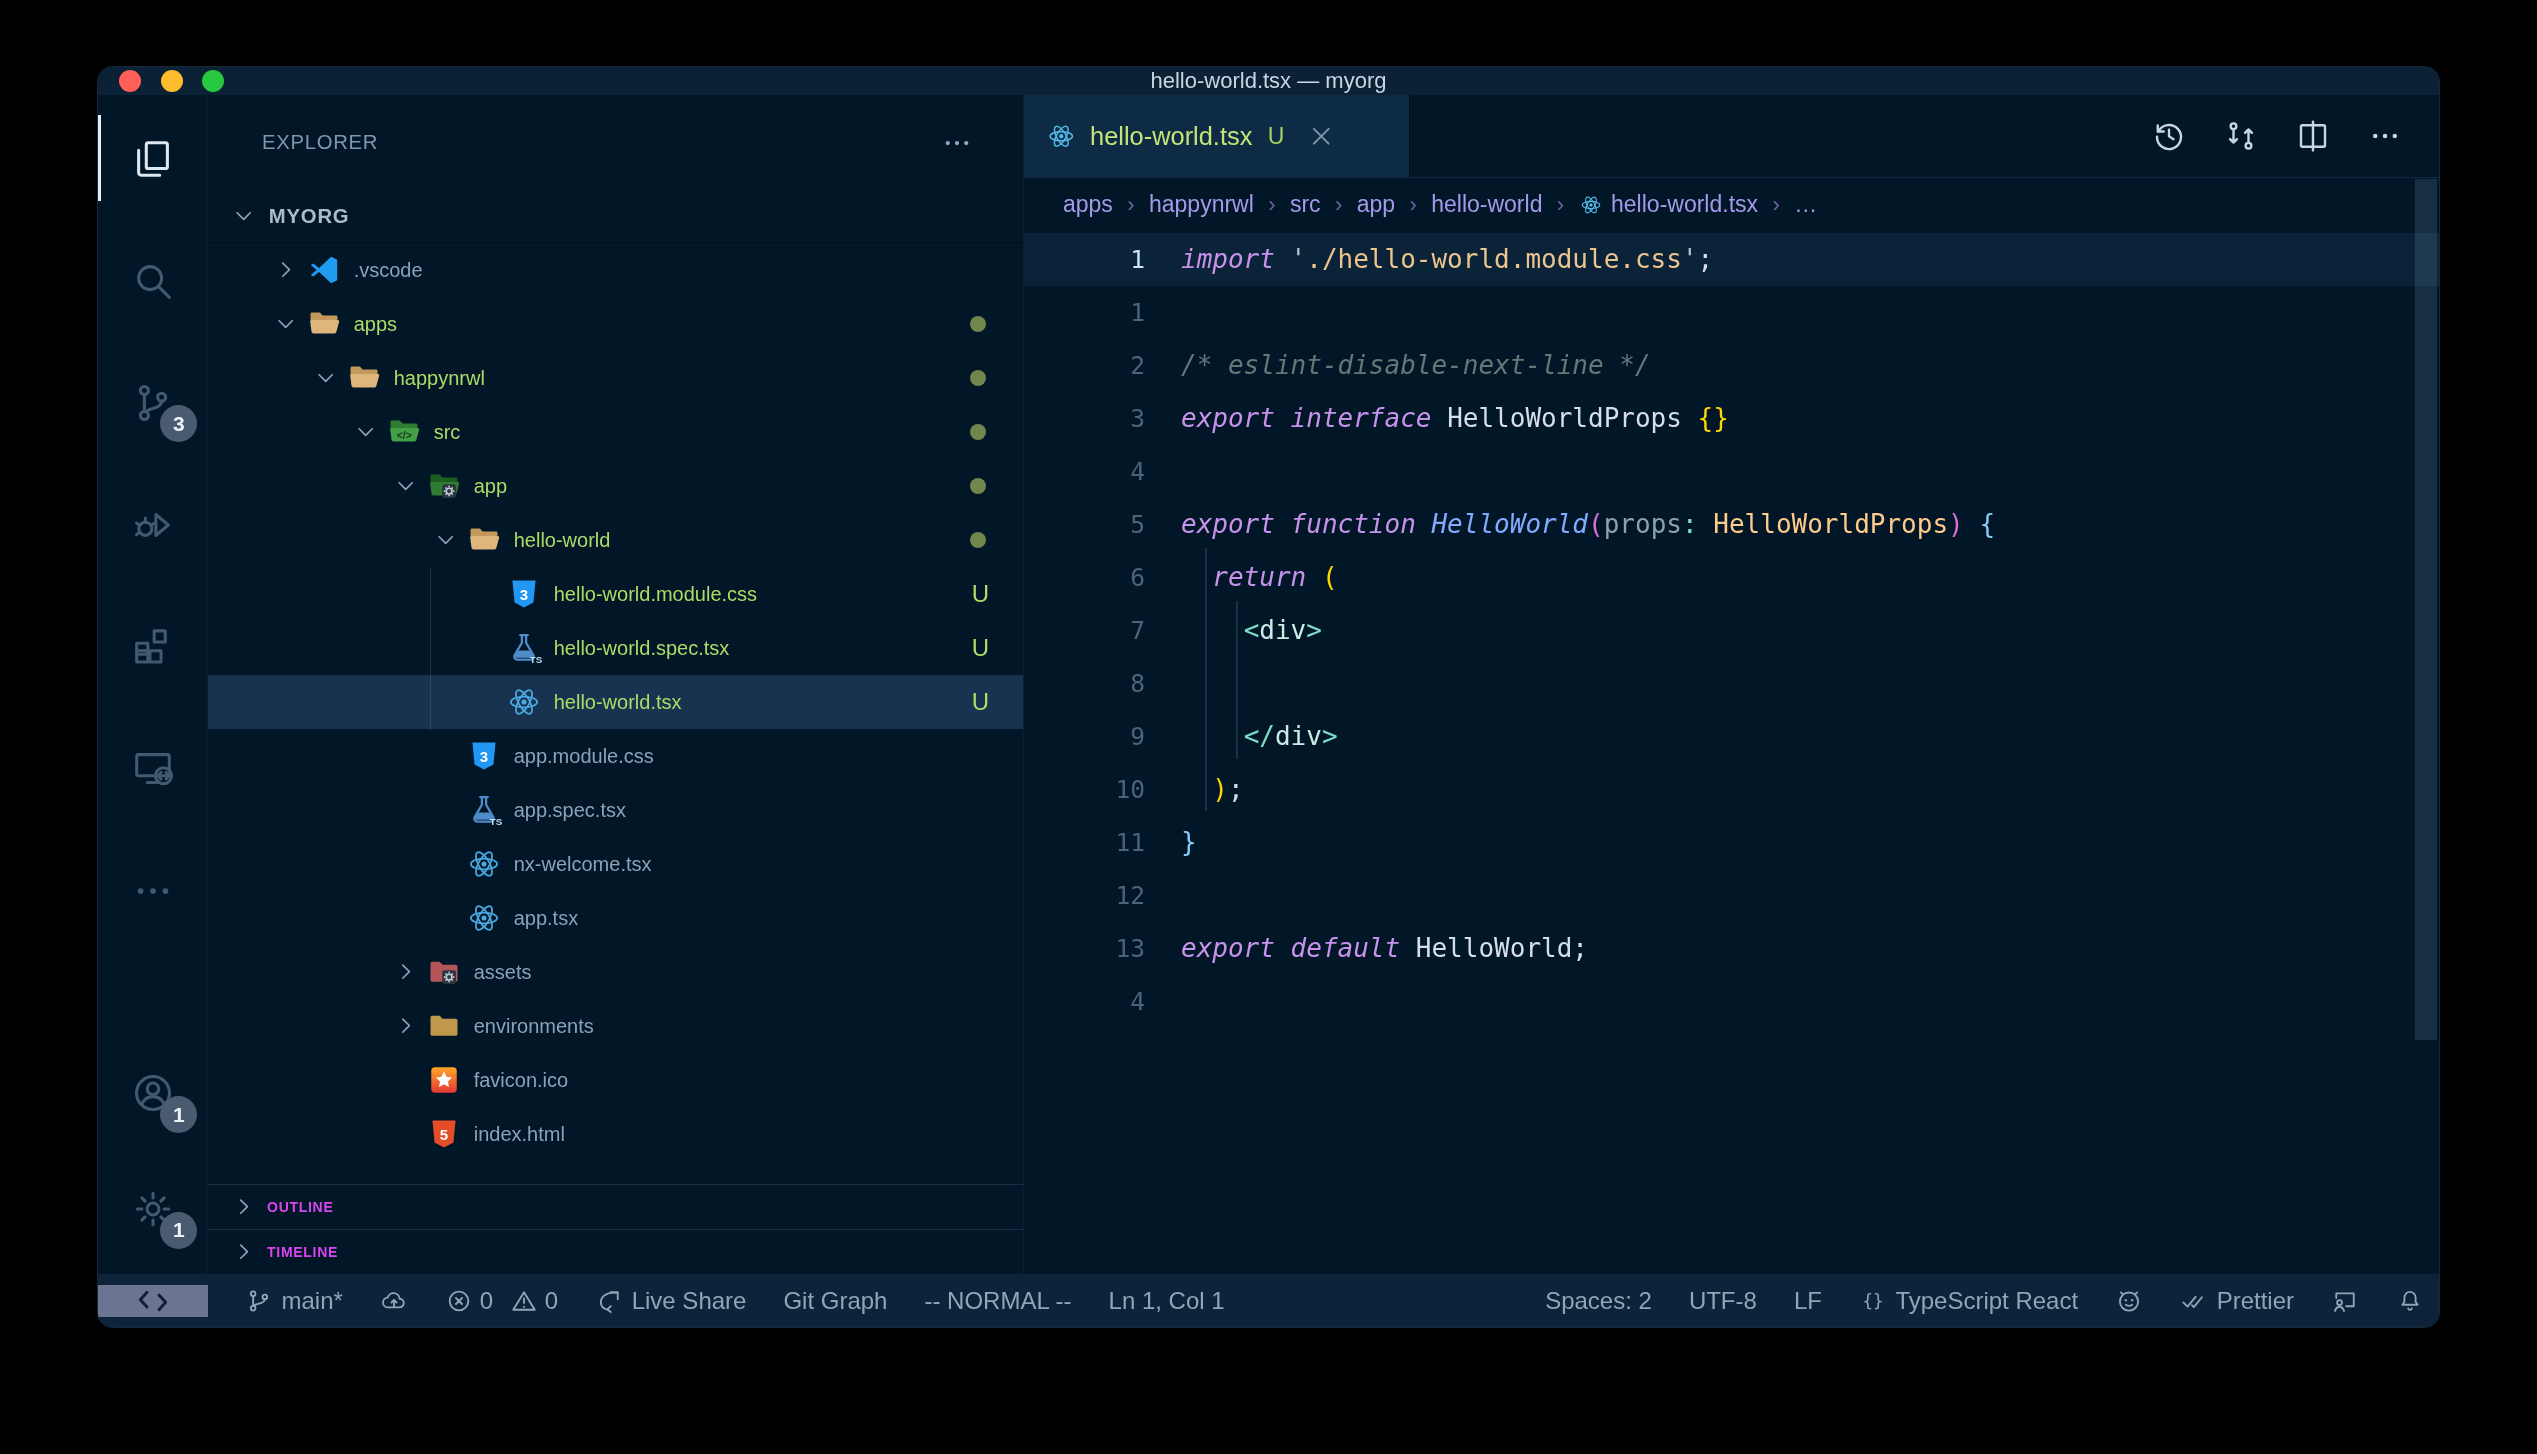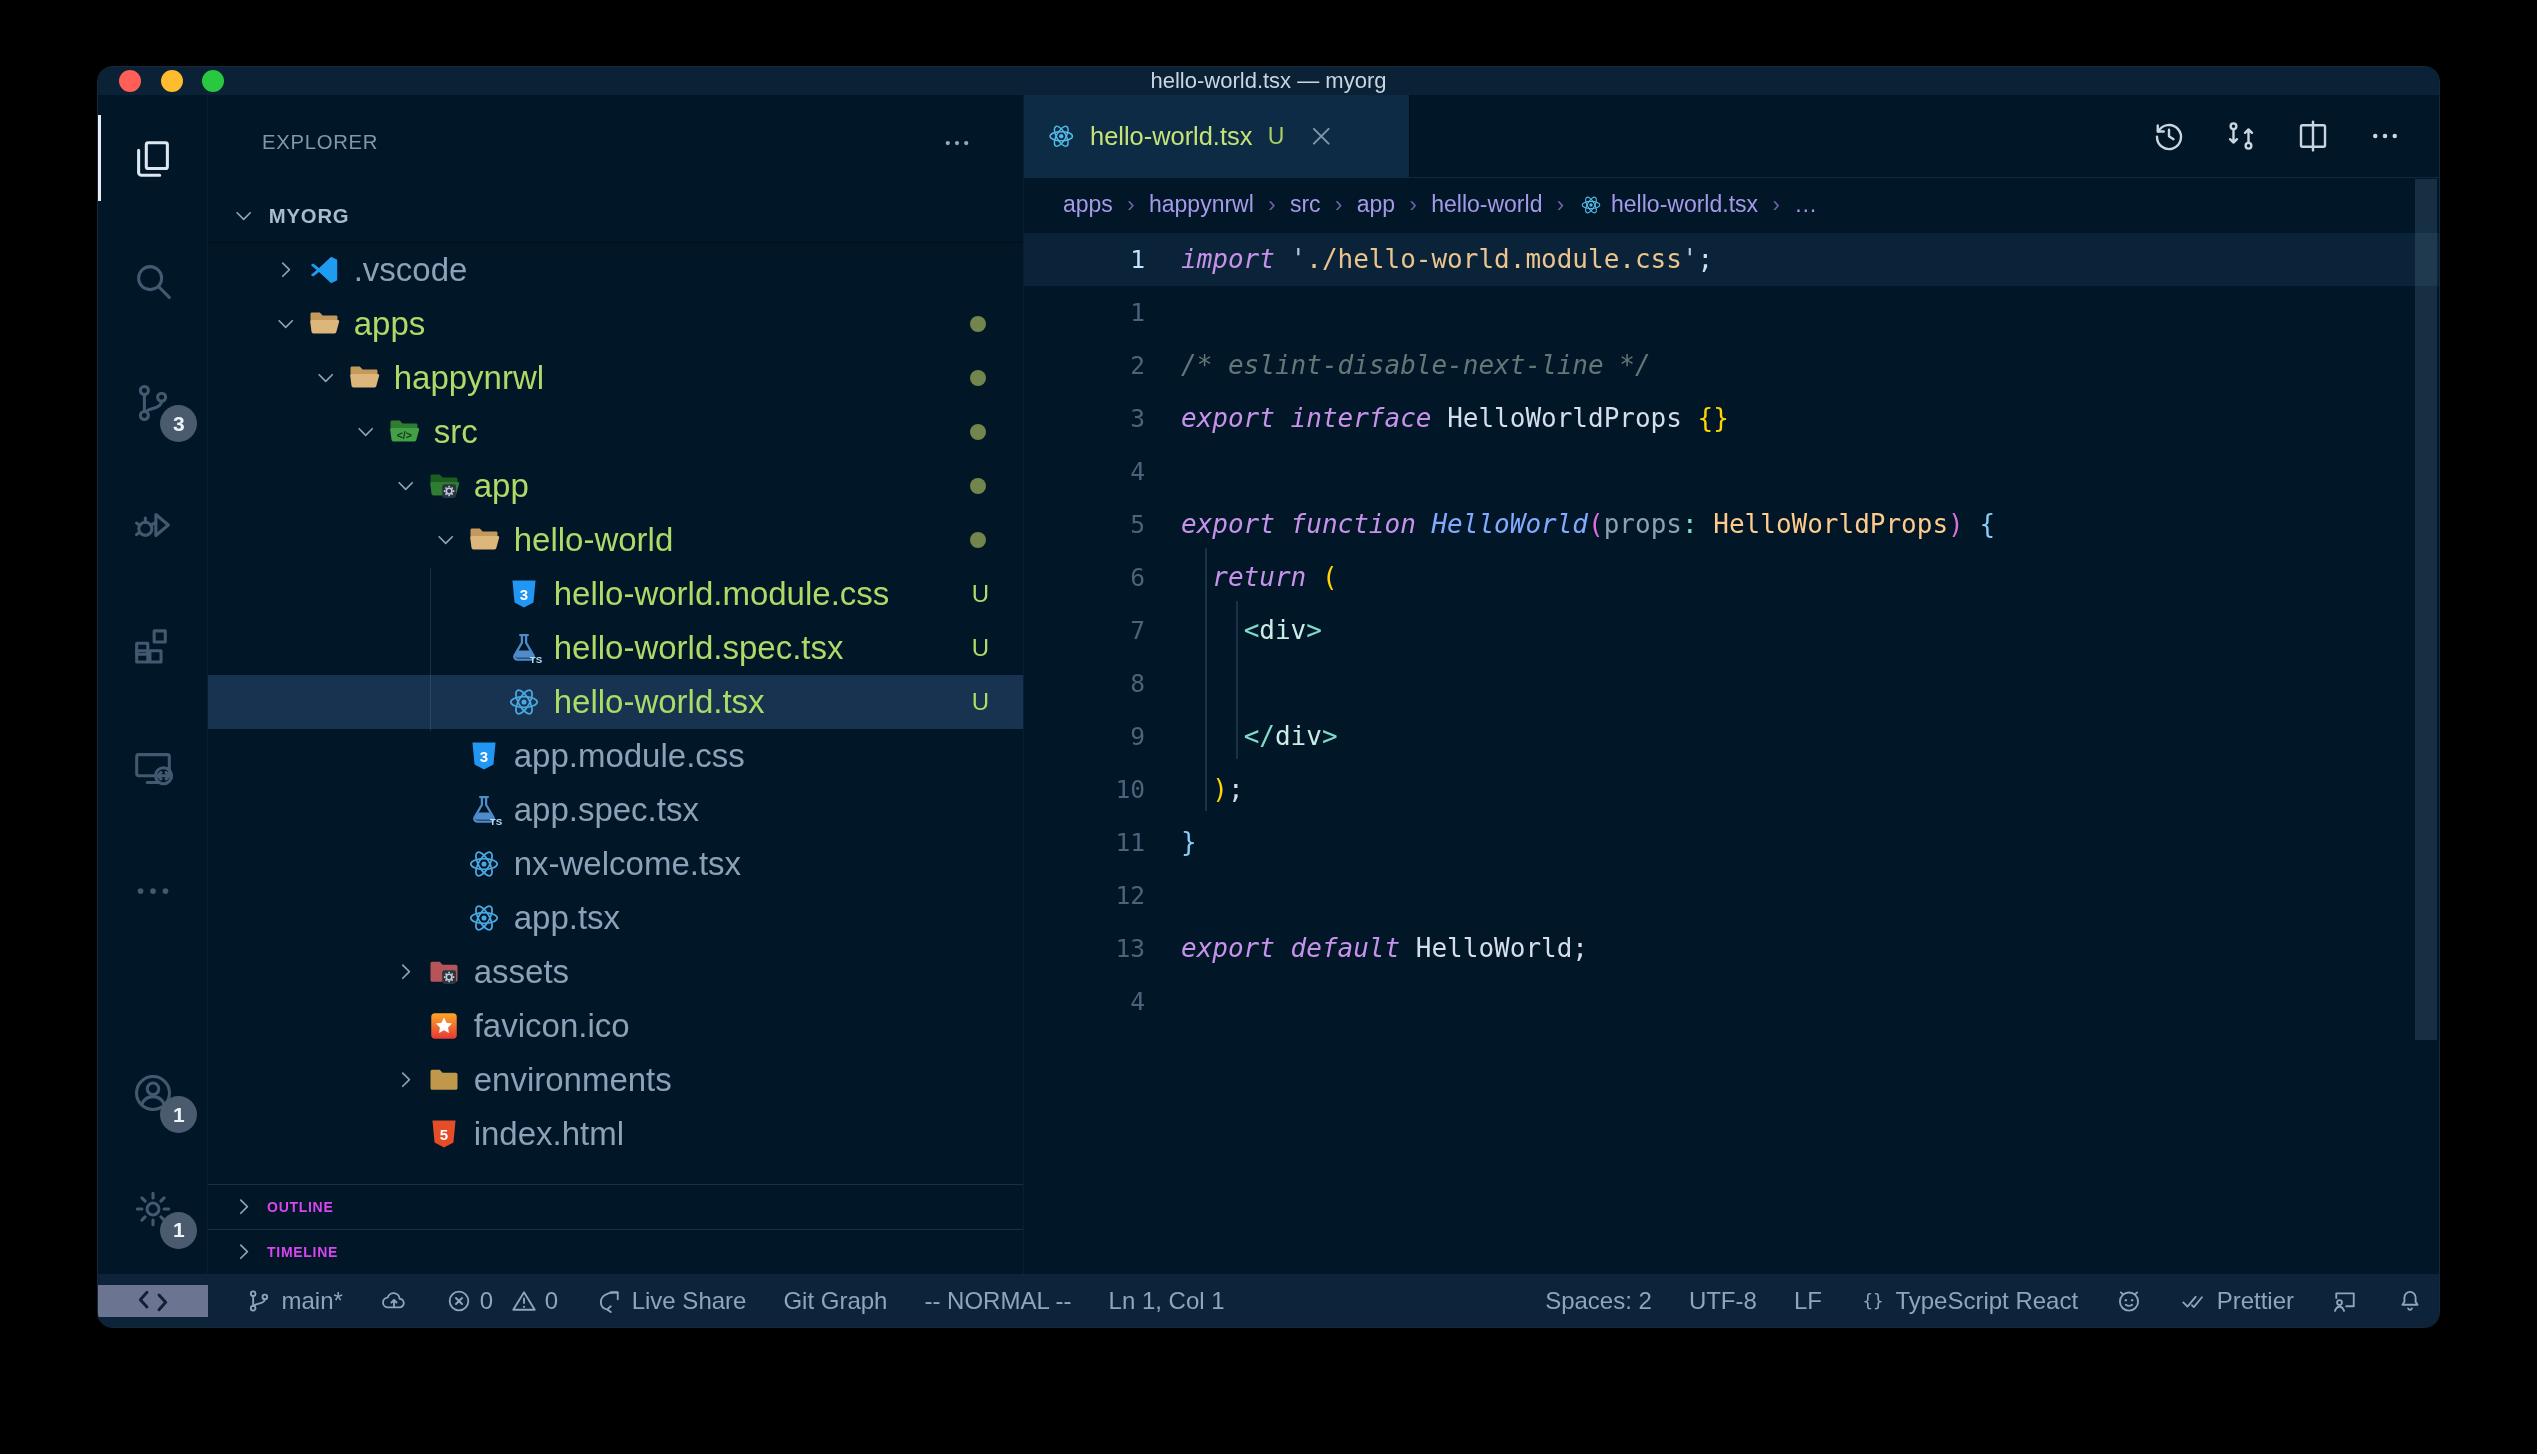--- a/index.html
+++ b/index.html
@@ -51,21 +51,21 @@
   .chev { width:37px; height:30.5px; flex:none; color:#8ba3b8; display:flex;
           align-items:center; justify-content:center; }
   .chev svg { width:25.4px; height:25.4px; }
   .tree { flex:1; min-height:0; overflow:hidden; position:relative; }
   .tguide { position:absolute; width:0.8px; background:rgba(95,126,151,.28); }
   .trow { height:54px; display:flex; align-items:center; position:relative;
           color:#8ba3b8; }
   .trow.selected { background:#17334f; }
   .ticn { width:36px; height:36px; flex:none; margin:0 12px 0 1.7px; display:flex; }
   .ticn svg { width:36px; height:36px; }
-  .tlabel { font-size:33px; white-space:nowrap; }
+  .tlabel { font-size:20px; white-space:nowrap; }
   .trow .green { color:#addb67; }
   .tdot { position:absolute; right:37px; top:50%; transform:translateY(-50%);
           width:16px; height:16px; border-radius:50%; background:#71854d; }
   .tbadge { position:absolute; right:34px; top:50%; transform:translateY(-50%);
             font-size:24px; color:#addb67; }
   .bottom-panel { height:45px; flex:none; display:flex; align-items:center;
                   padding-left:17px; gap:5.1px; border-top:0.8px solid rgba(95,126,151,.25);
                   color:#d946ef; font-weight:700; font-size:14px; letter-spacing:0.7px; }
 
   
@@ -471,49 +471,49 @@
                 <rect x="10.8" y="10.8" width="9.2" height="9.2" rx="1.6" fill="#2b3540"></rect>
                 <g fill="none" stroke="#c5ced6" stroke-width="1.1">
                   <circle cx="15.4" cy="15.4" r="1.9"></circle>
                   <path d="M15.4 11.9v1 M15.4 17.9v1 M11.9 15.4h1 M17.9 15.4h1 M13 13l.7.7 M17.1 17.1l.7.7 M17.8 13l-.7.7 M13.7 17.1l-.7.7"></path>
                 </g>
               </svg>
             </span>
             <span class="tlabel">assets</span>
           </div>
           <div class="trow" style="padding-left: 179px;">
+            <span class="chev">
+              <span class="icn">
+                <svg viewBox="0 0 24 24" fill="none" stroke="currentColor" stroke-width="1.6" stroke-linecap="round" stroke-linejoin="round">
+                  <path d="M9.2 5.8l6.3 6.2-6.3 6.2"></path>
+                </svg>
+              </span>
+            </span>
+            <span class="icn ticn">
+              <svg viewBox="0 0 24 24">
+                <path fill="#c0984c" d="M3 6.4c0-.7.5-1.2 1.2-1.2h5l1.8 2h8.8c.7 0 1.2.5 1.2 1.2v8.9c0 .7-.5 1.2-1.2 1.2H4.2c-.7 0-1.2-.5-1.2-1.2z"></path>
+              </svg>
+            </span>
+            <span class="tlabel">environments</span>
+          </div>
+          <div class="trow" style="padding-left: 179px;">
             <span class="chev"></span>
             <span class="icn ticn">
               <svg viewBox="0 0 24 24">
                 <defs>
                   <linearGradient id="favg" x1="0" y1="0" x2="0" y2="1">
                     <stop offset="0" stop-color="#ffa726"></stop>
                     <stop offset="1" stop-color="#e53935"></stop>
                   </linearGradient>
                 </defs>
                 <rect x="3.5" y="3.5" width="17" height="17" rx="2.5" fill="url(#favg)"></rect>
                 <path fill="#fff" d="M12 6.4l1.7 3.4 3.7.6-2.7 2.6.6 3.7-3.3-1.8-3.3 1.8.6-3.7-2.7-2.6 3.7-.6z"></path>
               </svg>
             </span>
             <span class="tlabel">favicon.ico</span>
-          </div>
-          <div class="trow" style="padding-left: 179px;">
-            <span class="chev">
-              <span class="icn">
-                <svg viewBox="0 0 24 24" fill="none" stroke="currentColor" stroke-width="1.6" stroke-linecap="round" stroke-linejoin="round">
-                  <path d="M9.2 5.8l6.3 6.2-6.3 6.2"></path>
-                </svg>
-              </span>
-            </span>
-            <span class="icn ticn">
-              <svg viewBox="0 0 24 24">
-                <path fill="#c0984c" d="M3 6.4c0-.7.5-1.2 1.2-1.2h5l1.8 2h8.8c.7 0 1.2.5 1.2 1.2v8.9c0 .7-.5 1.2-1.2 1.2H4.2c-.7 0-1.2-.5-1.2-1.2z"></path>
-              </svg>
-            </span>
-            <span class="tlabel">environments</span>
           </div>
           <div class="trow" style="padding-left: 179px;">
             <span class="chev"></span>
             <span class="icn ticn">
               <svg viewBox="0 0 24 24">
                 <path fill="#e44d26" d="M4.3 3h15.4l-1.4 14.6L12 21l-6.3-3.4z"></path>
                 <text x="12" y="16" font-size="10" font-weight="bold" fill="#fff" text-anchor="middle" font-family="Liberation Sans,sans-serif">5</text>
               </svg>
             </span>
             <span class="tlabel">index.html</span>

